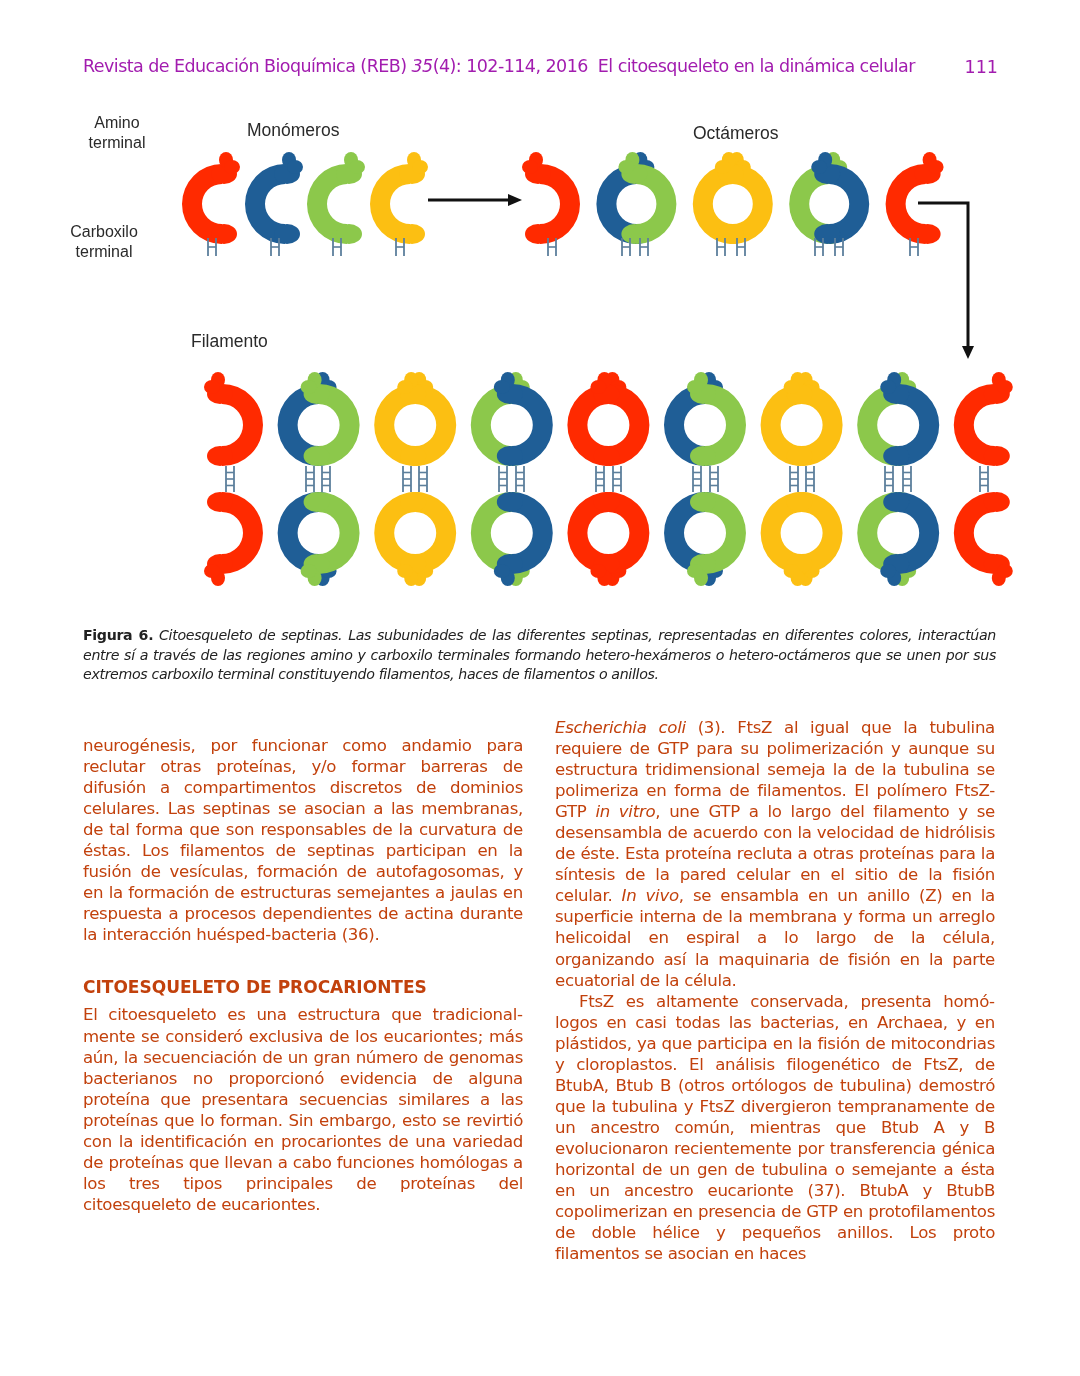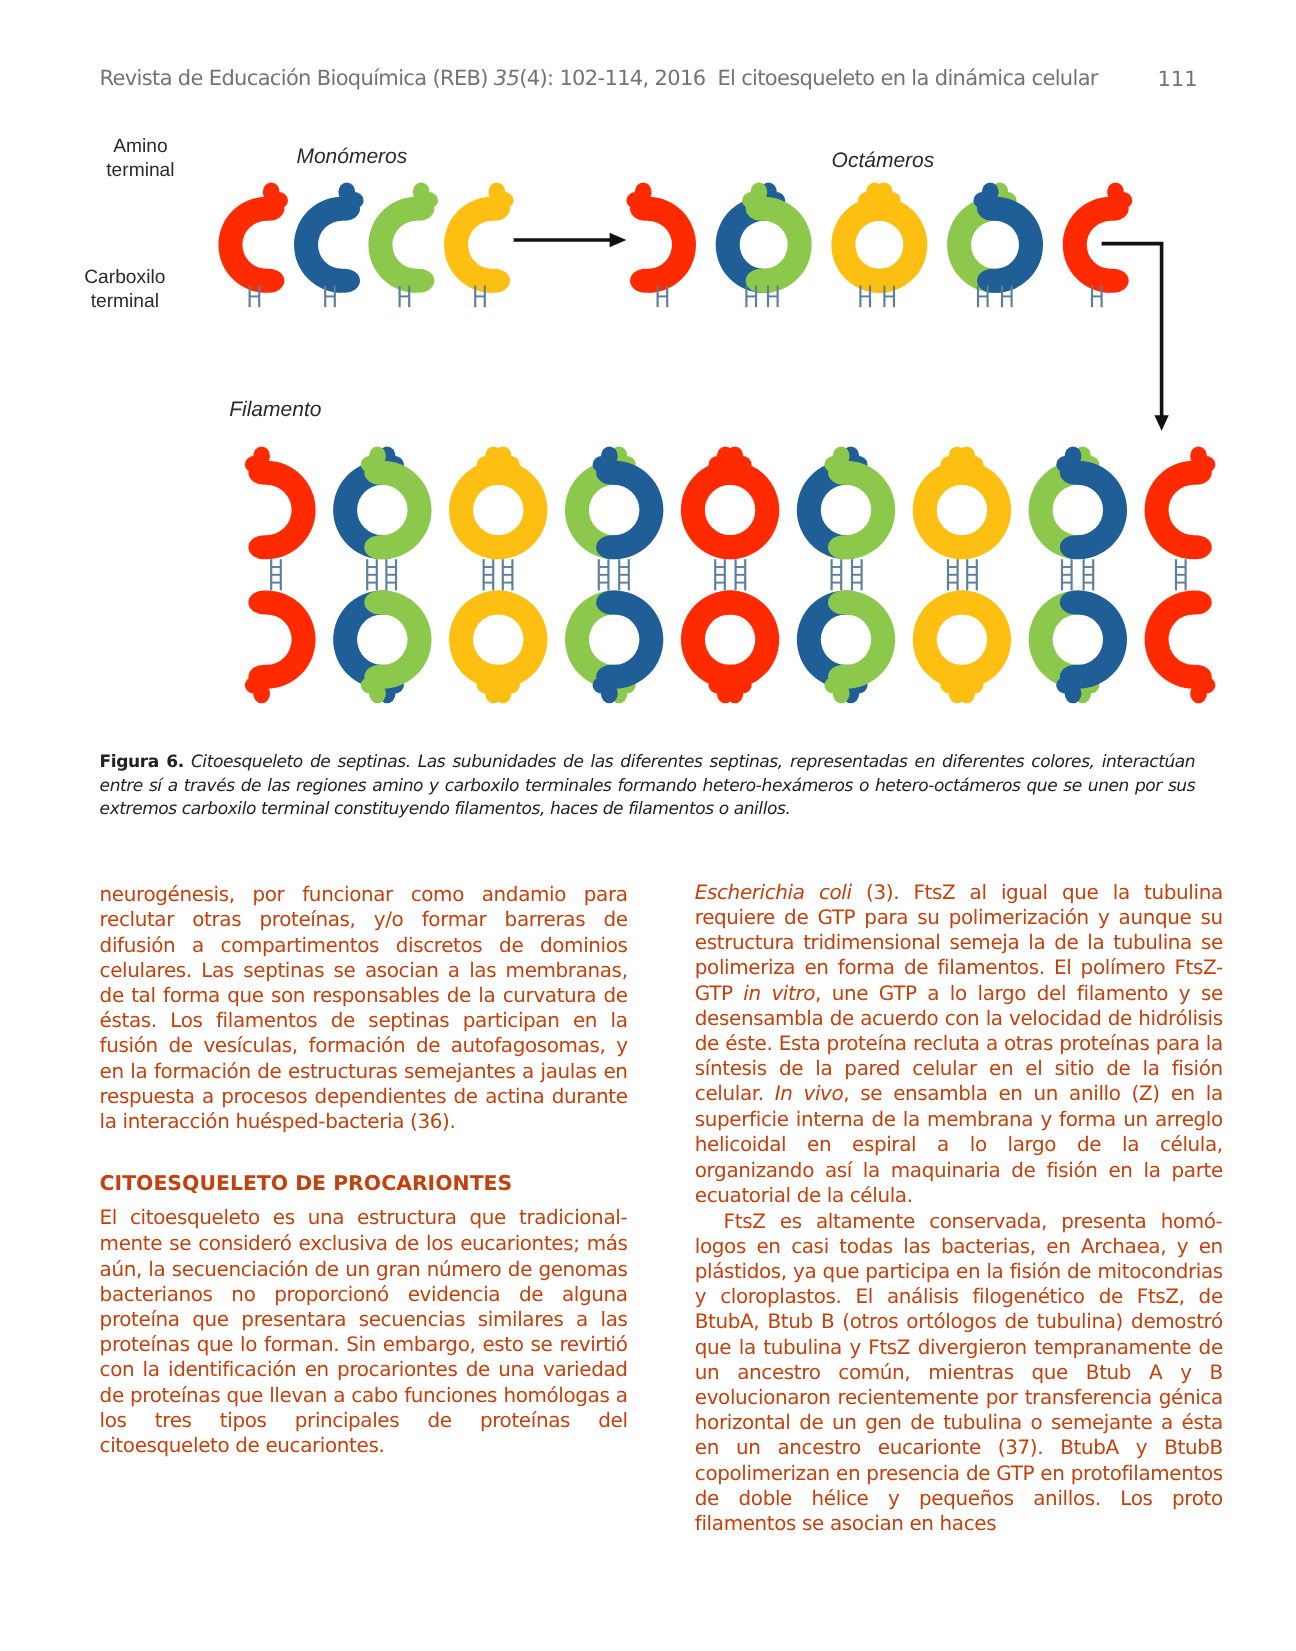--- a/index.html
+++ b/index.html
@@ -1,22 +1,22 @@
 <!DOCTYPE html>
 <html><head>
 <meta charset="utf-8">
 <style>
   html, body { margin:0; padding:0; background:#ffffff; }
   body { width:1080px; height:1376px; position:relative; overflow:hidden; color:#1a1a1a; }
   .abs { position:absolute; }
-  .hdr { top:56px; left:83px; width:915px; font-family:"DejaVu Sans", sans-serif; font-size:17.5px; letter-spacing:-0.55px; color:#737373; white-space:nowrap; }
+  .hdr { top:56px; left:83px; width:915px; font-family:"DejaVu Sans", sans-serif; font-size:17.5px; letter-spacing:-0.55px; color:#a21caf; white-space:nowrap; }
   .hdr .pg { position:absolute; right:0; top:1px; font-size:17.5px; letter-spacing:0; }
   .fig-label { font-family:"Liberation Sans", sans-serif; color:#2a2a2a; }
   .lbl-small { font-size:16px; text-align:center; line-height:20px; }
-  .lbl-big { font-size:17.5px;font-style:italic; }
+  .lbl-big { font-size:17.5px; }
   .caption { top:626px; left:83px; width:913px; font-family:"DejaVu Sans", sans-serif; font-size:14.2px; line-height:19.5px; color:#222; text-align:justify; letter-spacing:-0.35px; }
   .caption b { font-weight:bold; font-style:normal;margin-top:25px; }
   .caption i { font-style:italic; }
   .col { font-family:"DejaVu Sans", sans-serif; font-size:16.6px; line-height:21.05px; color:#c2410c; text-align:justify; width:440px; letter-spacing:-0.3px; }
   .col p { margin:0; }
   .col .ind { text-indent:24px; }
   .heading { font-weight:bold; font-size:17px; letter-spacing:0; margin:31px 0 6px 0; line-height:22px; }
   svg { position:absolute; left:0; top:0; }
 </style>
 </head>
@@ -531,16 +531,16 @@
 <div class="abs caption">
   <b>Figura 6.</b><i> Citoesqueleto de septinas. Las subunidades de las diferentes septinas, representadas en diferentes colores, interactúan entre sí a través de las regiones amino y carboxilo terminales formando hetero-hexámeros o hetero-octámeros que se unen por sus extremos carboxilo terminal constituyendo filamentos, haces de filamentos o anillos.</i>
 </div>
 
 <div class="abs col" style="left:83px;top:735px;">
   <p>neurogénesis, por funcionar como andamio para reclutar otras proteínas, y/o formar barreras de difusión a compartimentos discretos de dominios celulares. Las septinas se asocian a las membranas, de tal forma que son responsables de la curvatura de éstas. Los filamentos de septinas participan en la fusión de vesículas, formación de autofagosomas, y en la formación de estructuras semejantes a jaulas en respuesta a procesos dependientes de actina durante la interacción huésped-bacteria (36).</p>
   <div class="heading">CITOESQUELETO DE PROCARIONTES</div>
   <p>El citoesqueleto es una estructura que tradicional­mente se consideró exclusiva de los eucariontes; más aún, la secuenciación de un gran número de genomas bacterianos no proporcionó evidencia de alguna proteína que presentara secuencias similares a las proteínas que lo forman. Sin embargo, esto se revirtió con la identificación en procariontes de una variedad de proteínas que llevan a cabo funciones homólogas a los tres tipos principales de proteínas del citoesqueleto de eucariontes.</p>
 </div>
 
-<div class="abs col" style="left:555px;top:733px;margin-left:24px;">
+<div class="abs col" style="left:555px;top:717px;">
   <p><i>Escherichia coli</i><span> (3). FtsZ al igual que la tubulina requiere de GTP para su polimerización y aunque su estructura tridimensional semeja la de la tubulina se polimeriza en forma de filamentos. El polímero FtsZ-GTP </span><i>in vitro</i><span>, une GTP a lo largo del filamento y se desensambla de acuerdo con la velocidad de hidrólisis de éste. Esta proteína recluta a otras proteínas para la síntesis de la pared celular en el sitio de la fisión celular. </span><i>In vivo</i><span>, se ensambla en un anillo (Z) en la superficie interna de la membrana y forma un arreglo helicoidal en espiral a lo largo de la célula, organizando así la maquinaria de fisión en la parte ecuatorial de la célula.</span></p>
   <p class="ind">FtsZ es altamente conservada, presenta homó­logos en casi todas las bacterias, en Archaea, y en plástidos, ya que participa en la fisión de mito­condrias y cloroplastos. El análisis filogenético de FtsZ, de BtubA, Btub B (otros ortólogos de tubu­lina) demostró que la tubulina y FtsZ divergieron tempranamente de un ancestro común, mientras que Btub A y B evolucionaron recientemente por transferencia génica horizontal de un gen de tubu­lina o semejante a ésta en un ancestro eucarionte (37). BtubA y BtubB copolimerizan en presencia de GTP en protofilamentos de doble hélice y pequeños anillos. Los proto filamentos se asocian en haces</p>
 </div>
 
 </body></html>

